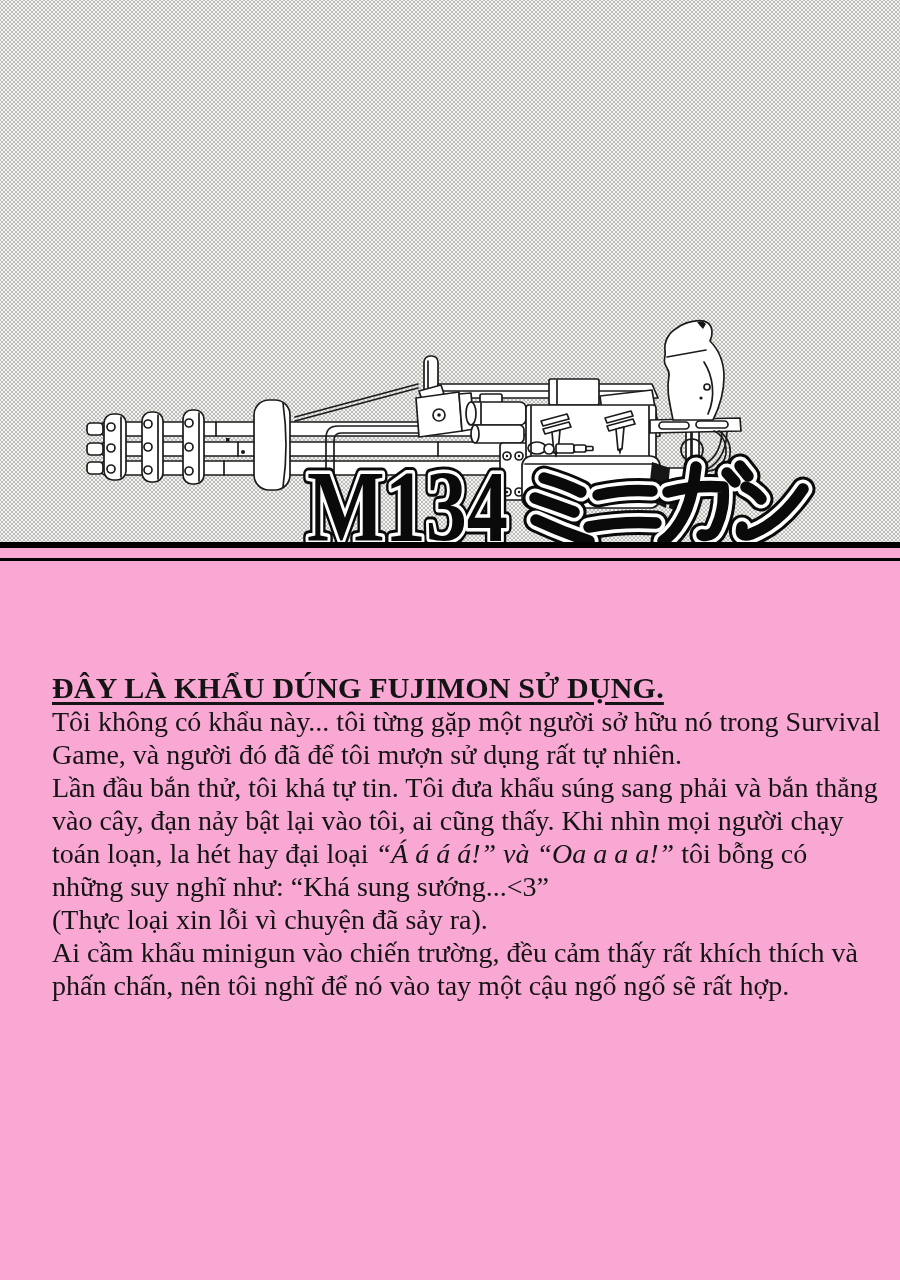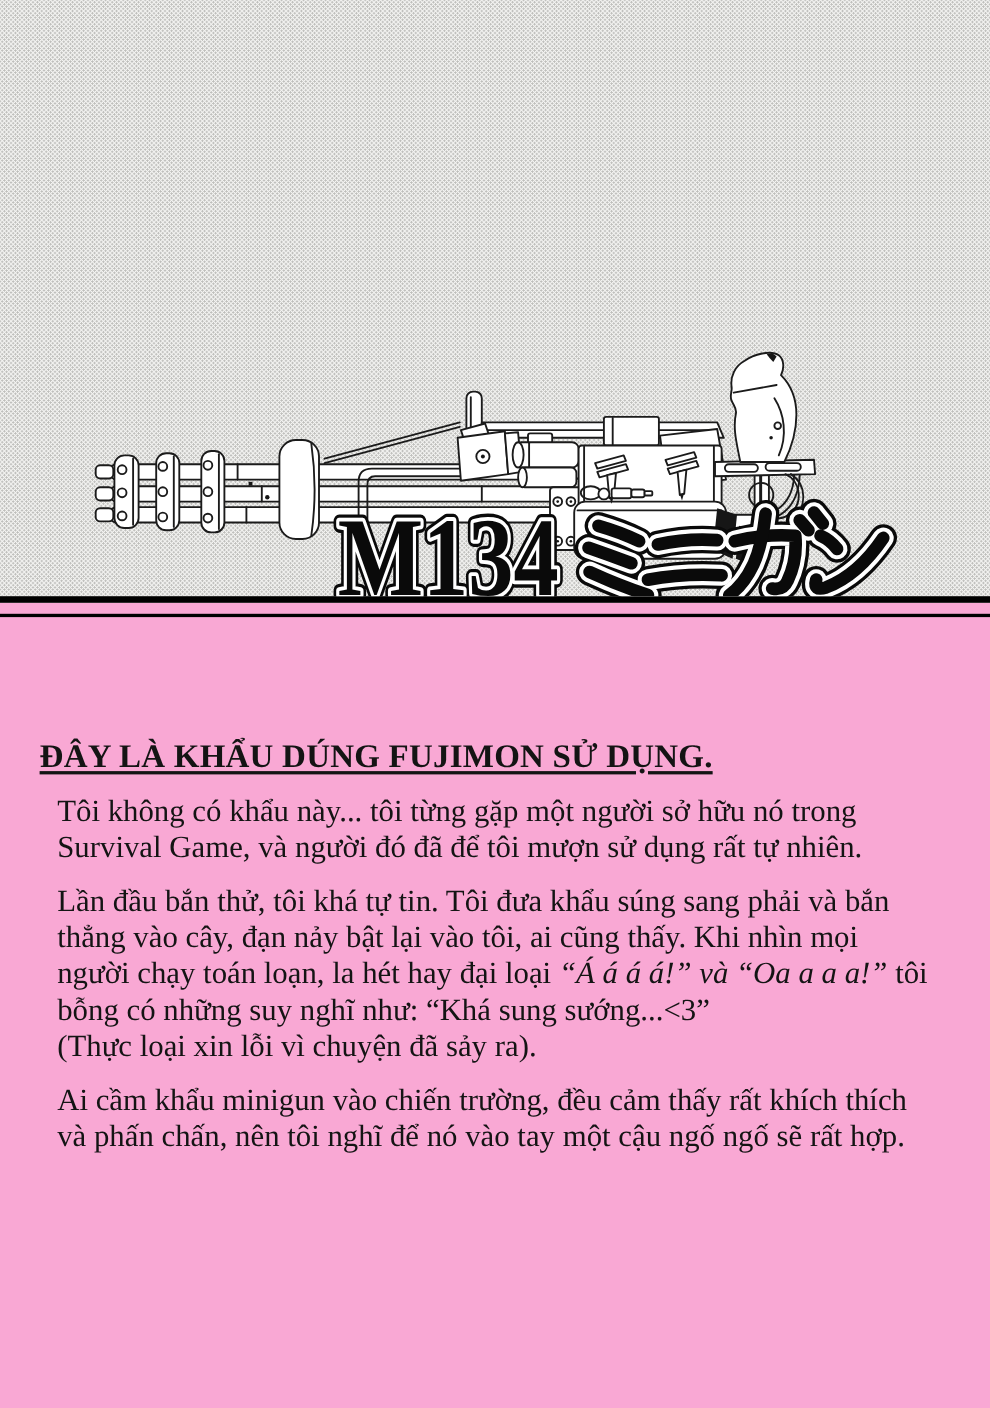--- a/index.html
+++ b/index.html
@@ -23,31 +23,31 @@
     background-position:0 0, 2px 2px;
   }
   .art svg { position:absolute; top:0; left:0; }
 
   .rule-thin {
     position:absolute; top:558px; left:0; width:900px; height:3px; background:#000;
   }
 
   
   .article {
-    position:absolute; top:671px; left:36px; width:830px;
+    position:absolute; top:671px; left:52px; width:830px;
     color:#141414; font-size:28px; line-height:33px;
   }
   .article h1 {
     margin:0; font-size:30px; line-height:34px; font-weight:bold;
     text-decoration:underline;
     text-decoration-thickness:2.5px;
     text-underline-offset:4px;
     letter-spacing:0.2px;
   }
-  .article p { margin:16px; }
+  .article p { margin:0; }
   .p2 { margin-top:19px; }
   .p3 { margin-top:26px; }
   .p4 { margin-top:30px; }
   .it { font-style:italic; }
 
   
   .ln { fill:none; stroke:#1b1b1b; stroke-width:1.7; stroke-linejoin:round; stroke-linecap:round; }
   .wh { fill:#ffffff; stroke:#1b1b1b; stroke-width:1.7; stroke-linejoin:round; }
   .dk { fill:#161616; stroke:none; }
 

